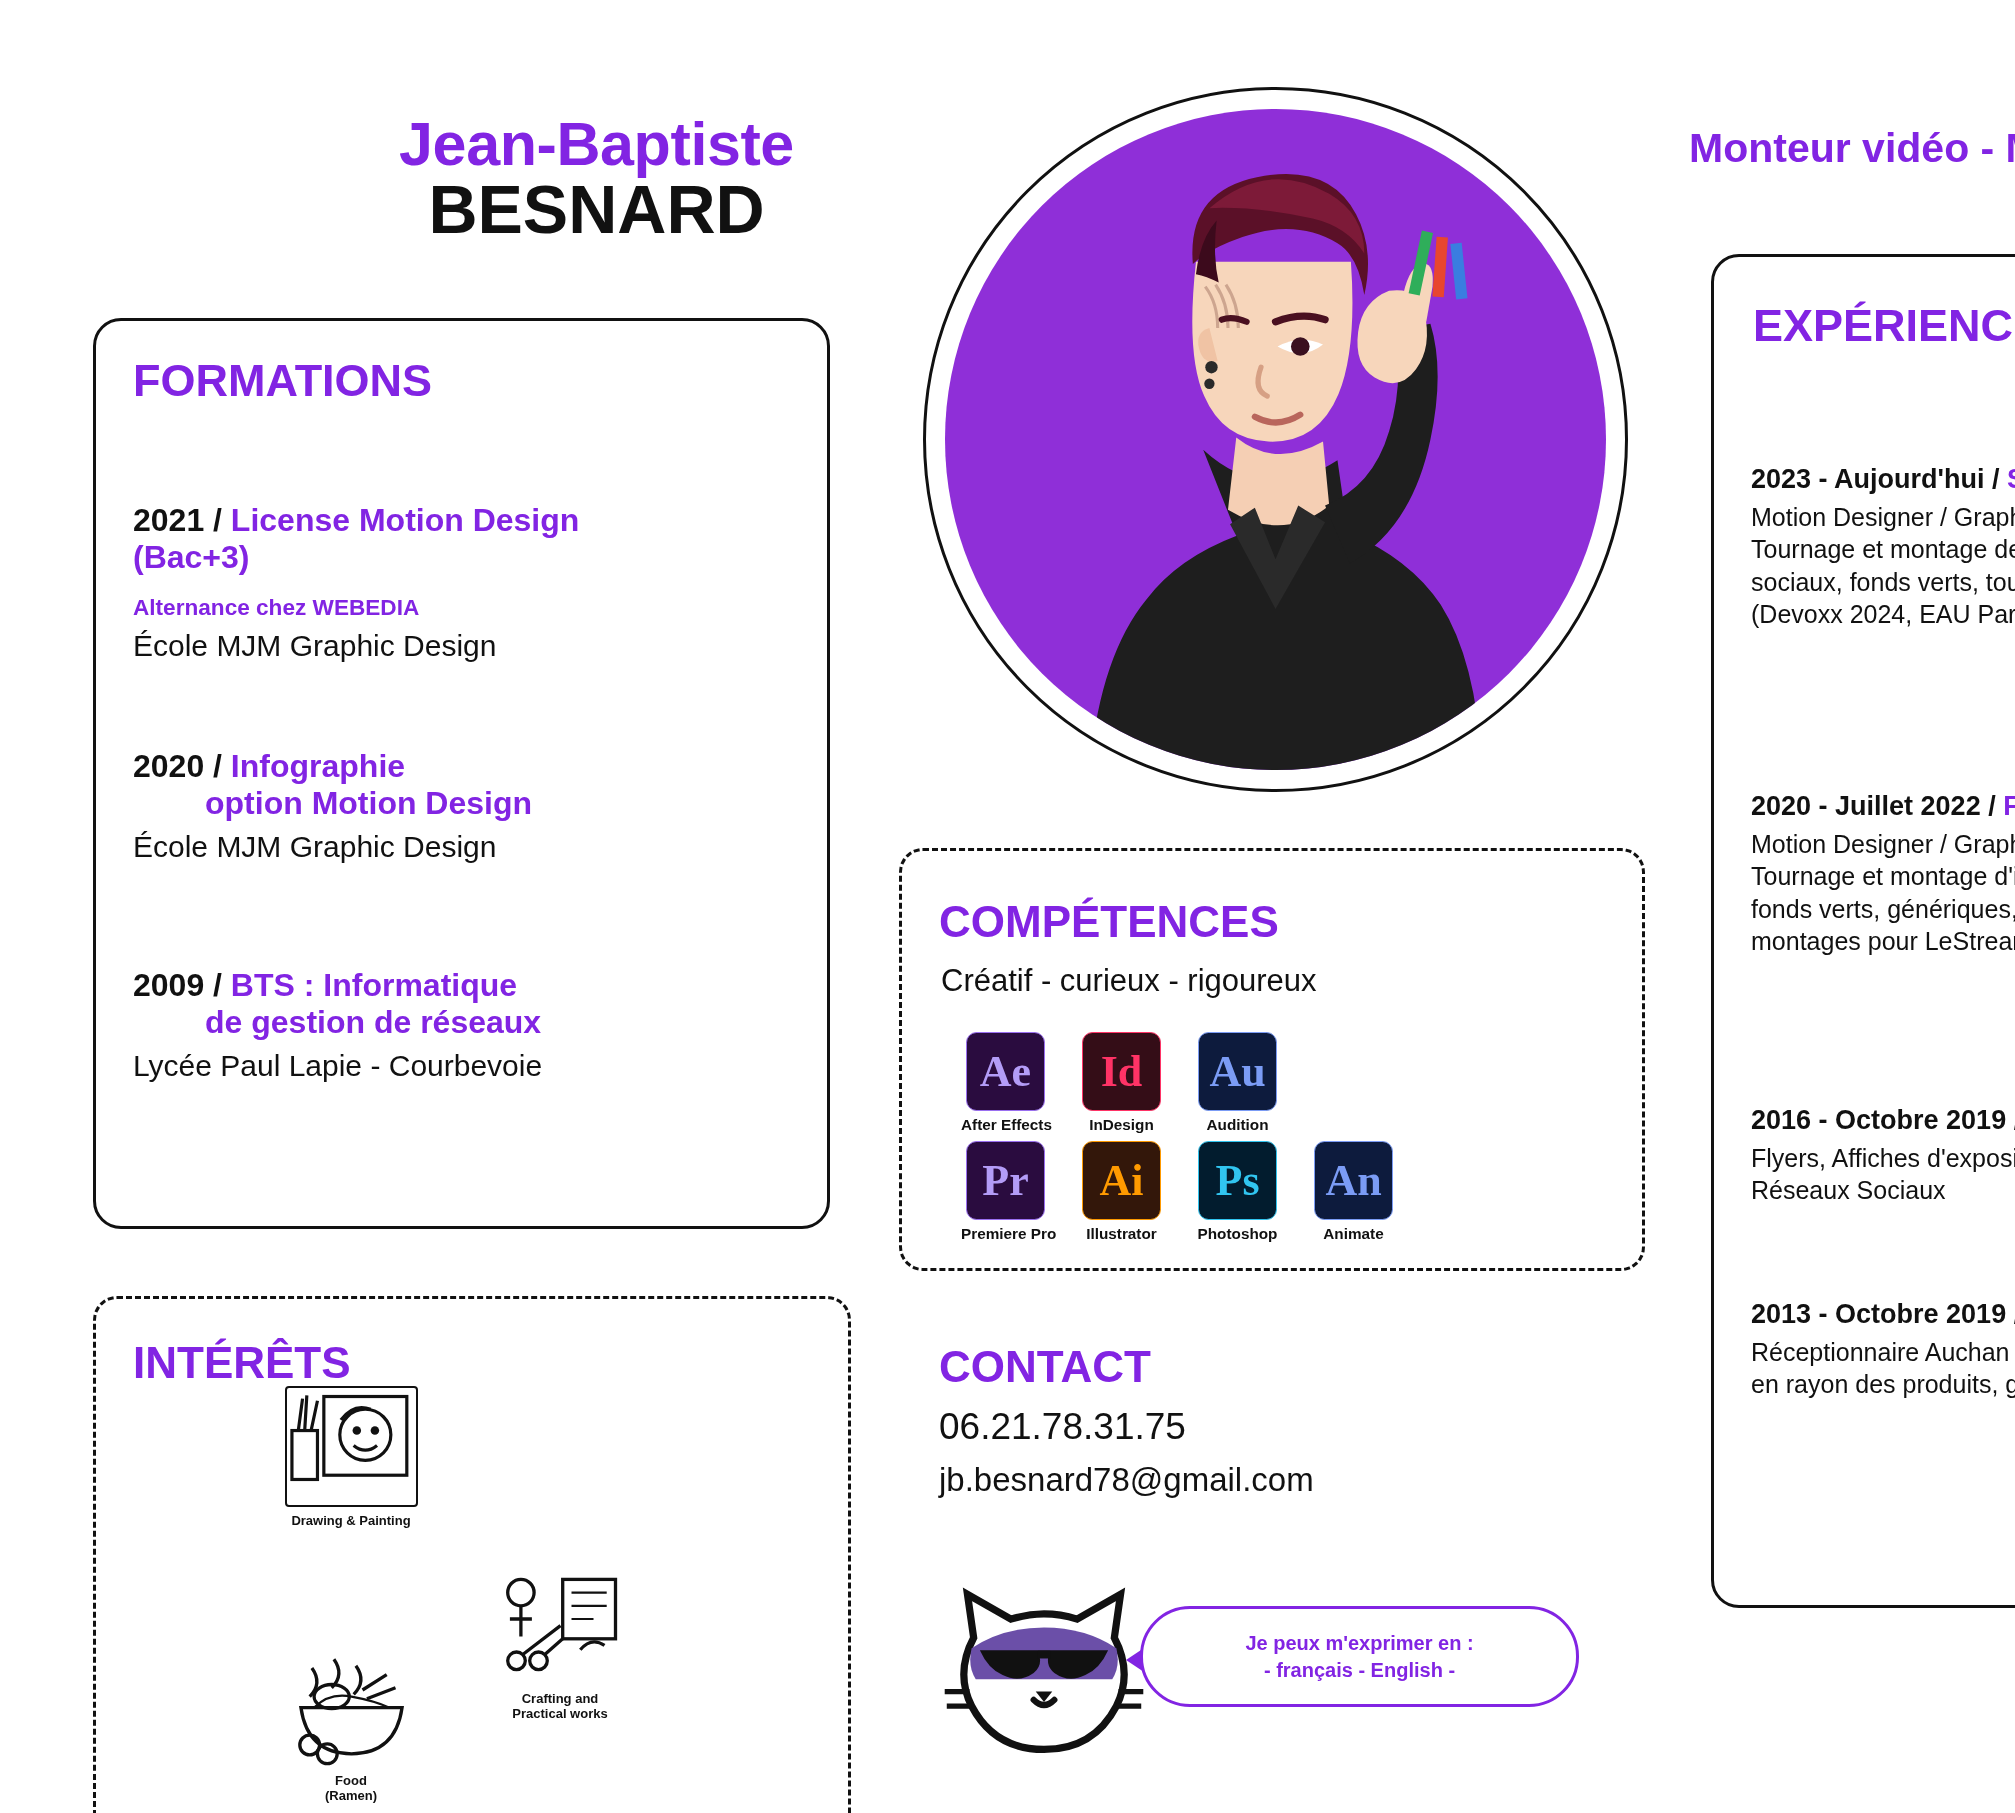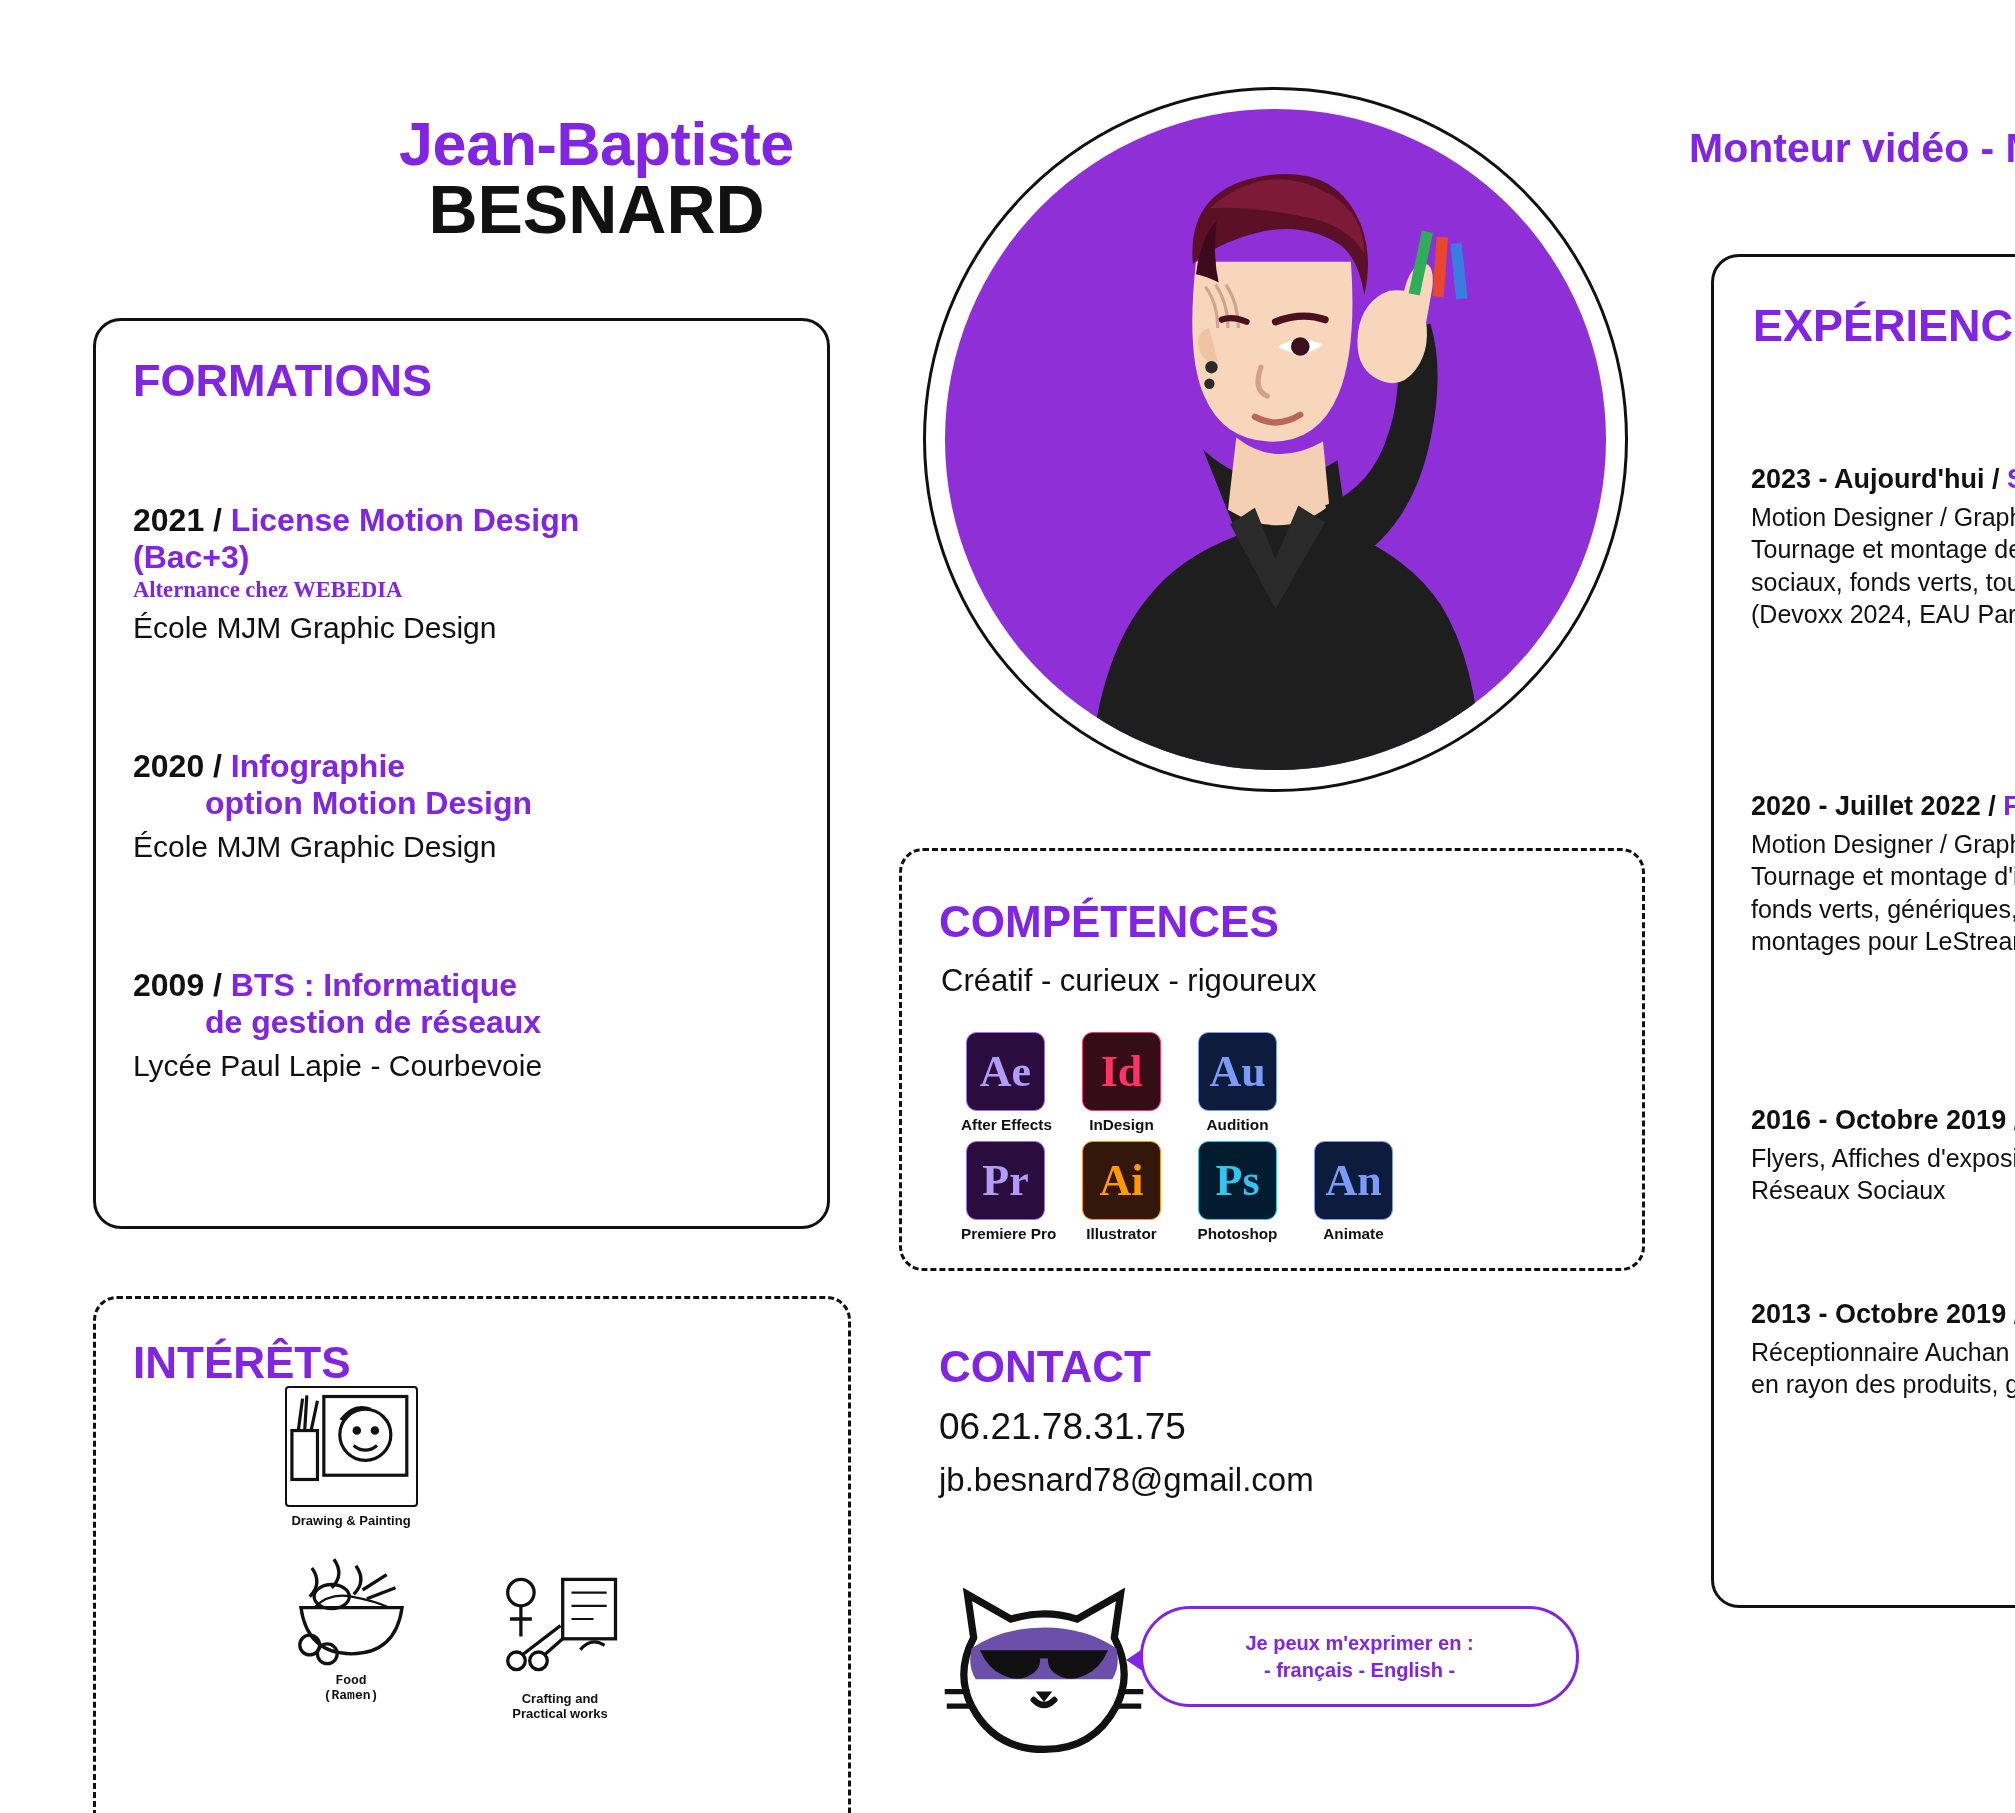--- a/index.html
+++ b/index.html
@@ -130,22 +130,21 @@
     font-weight: bold;
     color: #8224e3;
     font-size: 32px;
     line-height: 1.16;
   }
   .formation .sub {
     display: block;
     font-weight: bold;
     color: #8224e3;
     font-size: 22.6px;
-    margin-top: 1px;
-    font-family: Liberation Serif, serif;
+    margin-top: 19px;
   }
   .formation .school {
     display: block;
     font-size: 30px;
     color: #111111;
     margin-top: 7.3px;
     font-weight: normal;
   }
   #formation-0 { top: 502px; }
   #formation-1 { top: 748px; }
@@ -189,21 +188,21 @@
   .interest .thumb.noframe { border: none; }
   .interest .cap {
     font-size: 13px;
     font-weight: bold;
     color: #111111;
     margin-top: 5.6px;
     line-height: 1.16;
   }
   #interest-0 { left: 226px;  top: 1386px; }
   #interest-1 { left: 435px; top: 1394px; }
-  #interest-2 { left: 226px;  top: 1546px; font-family: Liberation Mono, monospace; }
+  #interest-2 { left: 226px;  top: 1646px; }
   #interest-3 { left: 435px; top: 1564px; }
 
   
   #competences-box {
     left: 899px;
     top: 848px;
     width: 746px;
     height: 423px;
   }
   #competences-title {

